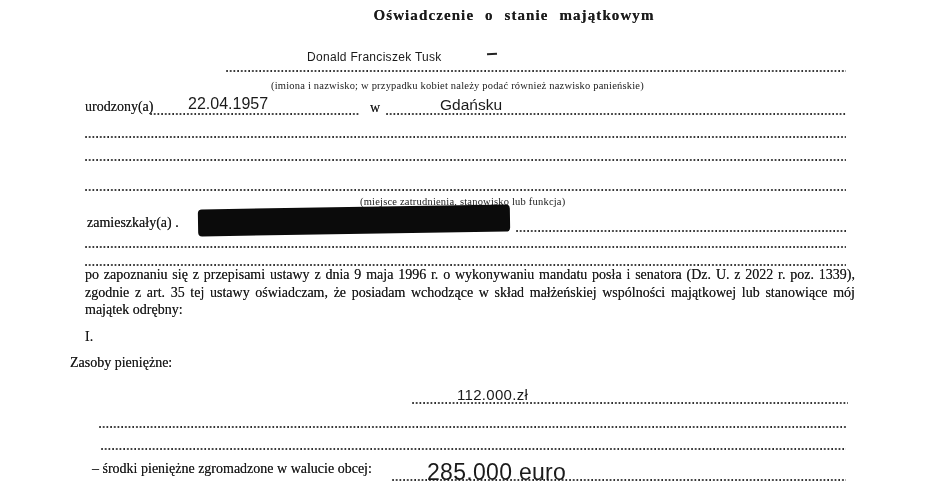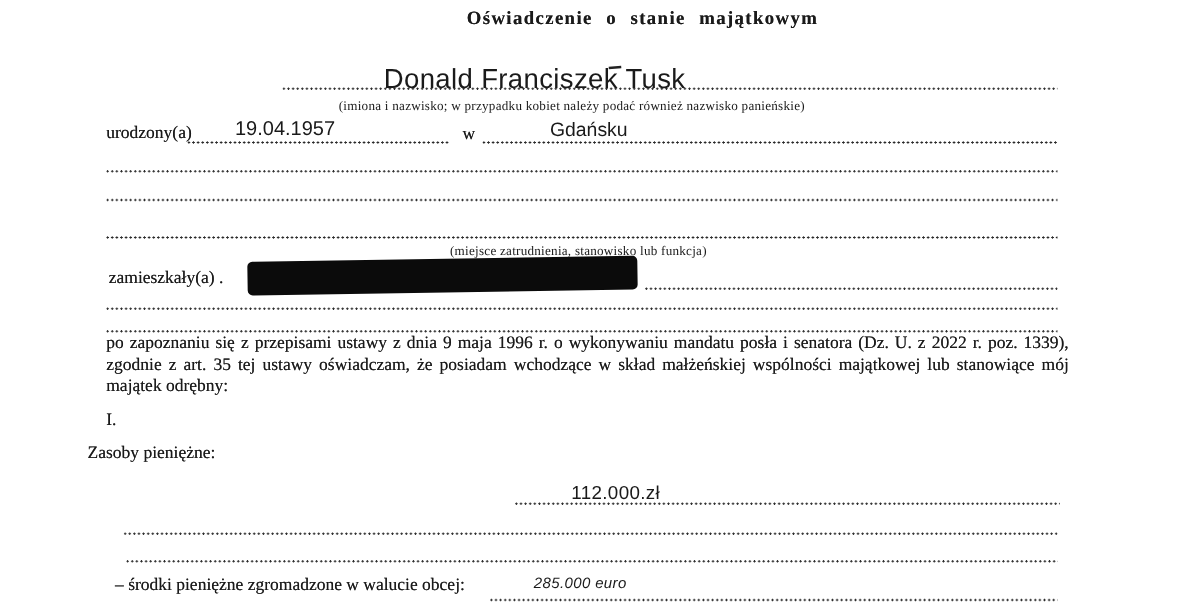--- a/index.html
+++ b/index.html
@@ -41,27 +41,27 @@
   }
 </style>
 </head>
 <body>
 
 <div id="sheet">
 
   <div class="t title serif ink">Oświadczenie o stanie majątkowym</div>
 
   <div class="dl" style="left:226px;top:70px;width:620px;"></div>
-  <div class="t sans" style="left:307px;top:50px;font-size:22px;letter-spacing:0.3px;">Donald Franciszek Tusk</div>
+  <div class="t sans" style="left:307px;top:50px;font-size:12px;letter-spacing:0.3px;">Donald Franciszek Tusk</div>
   <div class="artifact"></div>
   <div class="t serif caption" style="left:271px;top:80px;">(imiona i nazwisko; w przypadku kobiet należy podać również nazwisko panieńskie)</div>
 
   <div class="t serif formtext ink" style="left:85px;top:99px;">urodzony(a)</div>
   <div class="dl" style="left:150px;top:113px;width:210px;"></div>
-  <div class="t sans" style="left:188px;top:95px;font-size:16px;">19.04.1957</div>
+  <div class="t sans" style="left:188px;top:95px;font-size:16px;">22.04.1957</div>
   <div class="t serif formtext ink" style="left:370px;top:100px;">w</div>
   <div class="dl" style="left:386px;top:113px;width:460px;"></div>
   <div class="t sans" style="left:440px;top:96px;font-size:15.5px;">Gdańsku</div>
 
   <div class="dl" style="left:85px;top:136px;width:761px;"></div>
   <div class="dl" style="left:85px;top:159px;width:761px;"></div>
 
   <div class="dl" style="left:85px;top:189px;width:761px;"></div>
   <div class="t serif caption" style="left:360px;top:196px;">(miejsce zatrudnienia, stanowisko lub funkcja)</div>
 
@@ -78,15 +78,15 @@
   <div class="t serif formtext ink" style="left:70px;top:355px;">Zasoby pieniężne:</div>
 
   <div class="dl" style="left:412px;top:402px;width:436px;"></div>
   <div class="t sans" style="left:457px;top:386px;font-size:15px;letter-spacing:0.3px;">112.000.zł</div>
 
   <div class="dl" style="left:99px;top:426px;width:747px;"></div>
   <div class="dl" style="left:101px;top:448px;width:745px;"></div>
 
   <div class="t serif formtext ink" style="left:92px;top:461px;">– środki pieniężne zgromadzone w walucie obcej:</div>
   <div class="dl" style="left:392px;top:479px;width:454px;"></div>
-  <div class="t sans" style="left:427px;top:459px;font-size:12px;letter-spacing:0.3px;font-style:italic;">285.000 euro</div>
+  <div class="t sans" style="left:427px;top:459px;font-size:23px;letter-spacing:0.3px;">285.000 euro</div>
 
 </div>
 
 </body></html>

